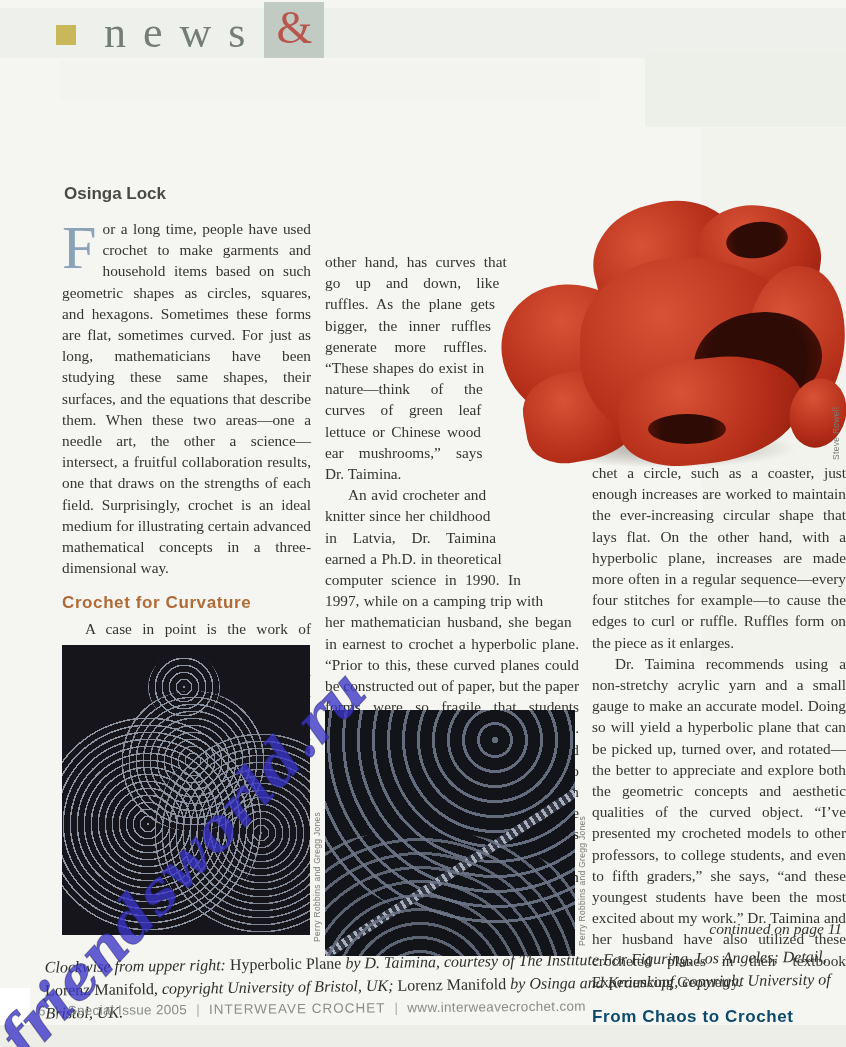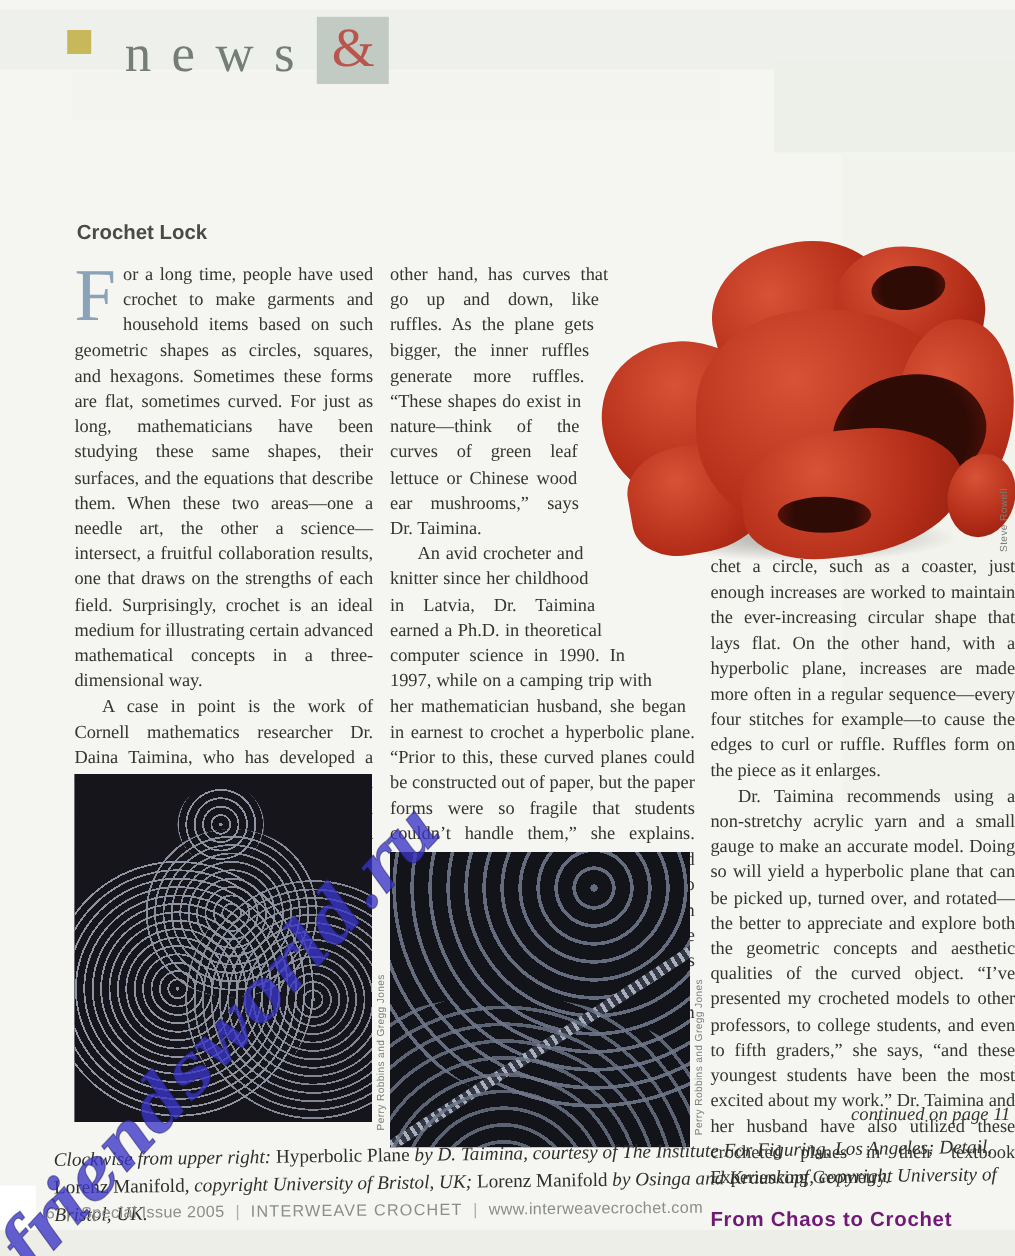--- a/index.html
+++ b/index.html
@@ -2,47 +2,47 @@
 <html><head>
 <meta charset="utf-8">
 <style>
   html,body{margin:0;padding:0;background:#ffffff;}
   .page{position:relative;width:846px;height:1047px;background:#f5f5f1;overflow:hidden;
         font-family:"Liberation Serif", serif;color:#35342f;}
   
   .header-band{position:absolute;left:0;top:8px;width:846px;height:50px;background:#eef0eb;}
   .bullet-square{position:absolute;left:56px;top:25px;width:20px;height:20px;background:#c8b85a;}
   .masthead{position:absolute;left:104px;top:2px;height:60px;display:flex;align-items:flex-end;
-            font-family:"Liberation Serif", serif;font-size:44px;color:#757d77;margin-top:12px;}
+            font-family:"Liberation Serif", serif;font-size:44px;color:#757d77;}
   .masthead .word{letter-spacing:17px;line-height:58px;}
   .amp-box{display:inline-block;background:#c2cbc3;padding:2px 12px 6px 12px;margin:0 14px 4px 2px;
            color:#b8564e;font-size:46px;line-height:48px;}
   
   .ghost1{position:absolute;left:645px;top:52px;width:201px;height:75px;background:#edefe9;}
   .ghost2{position:absolute;left:702px;top:128px;width:144px;height:540px;background:#f1f2ec;opacity:.75;}
   .ghost3{position:absolute;left:60px;top:60px;width:540px;height:40px;background:#f1f2ee;opacity:.6;}
   
   .article-title{position:absolute;left:62px;top:112px;width:760px;
                  font-family:"Liberation Serif", serif;font-size:47px;font-weight:400;
                  color:#8095a9;letter-spacing:1px;}
   .author{position:absolute;left:64px;top:184px;font-family:"Liberation Sans", sans-serif;
           font-size:17px;font-weight:bold;color:#4a4a46;}
   
   .col{position:absolute;top:218px;font-size:15.3px;line-height:21.2px;text-align:justify;color:#35342f;}
   .col p{margin:0;}
   .col p.ind{text-indent:1.5em;}
   #col1{left:62px;width:249px;}
-  #col2{left:325px;width:254px;}
+  #col2{left:325px;width:254px;margin-top:33px;}
   #col3{left:592px;width:254px;top:462px;}
   .dropcap{float:left;font-size:62px;line-height:50px;padding:4px 6px 0 0;color:#8ba3b8;
            font-family:"Liberation Serif", serif;}
   .subhead{font-family:"Liberation Sans", sans-serif;font-weight:bold;font-size:17px;
            letter-spacing:.6px;margin:14px 0 4px 0 !important;text-align:left;}
   .subhead.orange{color:#b06a35;}
-  .subhead.green{color:#701a75;}
+  .subhead.green{color:#0c4a6e;}
   .intrude{float:right;width:96px;height:340px;margin:26px -4px 0 6px;
            shape-outside:polygon(100% 0,34% 0,18% 12%,4% 32%,0 48%,6% 66%,22% 82%,60% 92%,100% 100%);}
   .booktitle{}
   .continued{position:absolute;left:592px;top:920px;width:250px;text-align:right;
              font-style:italic;font-size:15.5px;color:#35342f;}
   
   .photo{position:absolute;overflow:hidden;}
   #photo-lorenz{left:62px;top:645px;width:248px;height:290px;background:#15151b;}
   .rings{position:absolute;border-radius:50%;
          background:repeating-radial-gradient(circle, #8e94a2 0 1.5px, rgba(0,0,0,0) 1.5px 7px);}
@@ -91,40 +91,41 @@
   <div class="ghost3"></div>
   <div class="bullet-square"></div>
   <div class="masthead">
     <span class="word">news</span>
     <span class="amp-box">&amp;</span>
   </div>
 
   <div class="ghost1"></div>
   <div class="ghost2"></div>
 
-  <div class="author">Crochet Lock</div>
+  <div class="author">Osinga Lock</div>
 
   <div class="photo" id="photo-red">
     <div class="rshadow" style="left:40px;top:228px;width:260px;height:40px;"></div>
     <div class="rb" style="left:96px;top:2px;width:150px;height:125px;border-radius:48% 52% 55% 45%;transform:rotate(-14deg);"></div>
     <div class="rb" style="left:198px;top:6px;width:125px;height:100px;border-radius:50% 50% 45% 55%;transform:rotate(8deg);"></div>
     <div class="rhole" style="left:228px;top:22px;width:62px;height:36px;border-radius:50%;transform:rotate(-8deg);"></div>
     <div class="rb" style="left:2px;top:86px;width:150px;height:135px;border-radius:55% 45% 40% 60%;transform:rotate(18deg);"></div>
     <div class="rb" style="left:26px;top:170px;width:120px;height:90px;border-radius:45% 55% 60% 40%;transform:rotate(-10deg);"></div>
     <div class="rb" style="left:82px;top:58px;width:232px;height:192px;border-radius:45% 55% 50% 50%;"></div>
     <div class="rb" style="left:248px;top:66px;width:98px;height:160px;border-radius:50% 50% 55% 45%;transform:rotate(6deg);"></div>
     <div class="rhole" style="left:196px;top:112px;width:128px;height:96px;border-radius:50% 60% 50% 50%;transform:rotate(-16deg);"></div>
     <div class="rb" style="left:120px;top:158px;width:185px;height:105px;border-radius:50% 50% 60% 40%;transform:rotate(-6deg);"></div>
     <div class="rhole" style="left:150px;top:214px;width:78px;height:30px;border-radius:50%;"></div>
     <div class="rb" style="left:292px;top:178px;width:56px;height:70px;border-radius:50%;transform:rotate(14deg);"></div>
   </div>
   <div class="credit" id="credit-red">Steve Rowell</div>
 
   <div class="col" id="col1">
     <p><span class="dropcap">F</span><span>or a long time, people have used crochet to make garments and household items based on such geometric shapes as circles, squares, and hexagons. Sometimes these forms are flat, sometimes curved. For just as long, mathematicians have been studying these same shapes, their surfaces, and the equations that describe them. When these two areas—one a needle art, the other a science—intersect, a fruitful collaboration results, one that draws on the strengths of each field. Surprisingly, crochet is an ideal medium for illustrating certain advanced mathematical concepts in a three-dimensional way.</span></p>
+    <p class="subhead orange">Crochet for Curvature</p>
     <p class="ind">A case in point is the work of Cornell mathematics researcher Dr. Daina Taimina, who has developed a way to crochet hyperbolic planes. If you remember high school geometry, a simple plane is completely flat. A hyperbolic plane, on the</p>
   </div>
 
   <div class="col" id="col2">
     <div class="intrude"></div>
     <p>other hand, has curves that go up and down, like ruffles. As the plane gets bigger, the inner ruffles generate more ruffles. “These shapes do exist in nature—think of the curves of green leaf lettuce or Chinese wood ear mushrooms,” says Dr. Taimina.</p>
     <p class="ind">An avid crocheter and knitter since her childhood in Latvia, Dr. Taimina earned a Ph.D. in theoretical computer science in 1990. In 1997, while on a camping trip with her mathematician husband, she began in earnest to crochet a hyperbolic plane. “Prior to this, these curved planes could be constructed out of paper, but the paper forms were so fragile that students couldn’t handle them,” she explains. Using single crochet and going back and forth in rows, Dr. Taimina worked to perfect her handcrafted model. She soon had an accurate representation of the ruffled plane, sturdy enough for students to pick up and handle.</p>
     <p class="ind">This process is not so different from what crocheters do. For instance, to cro-</p>
   </div>
 

